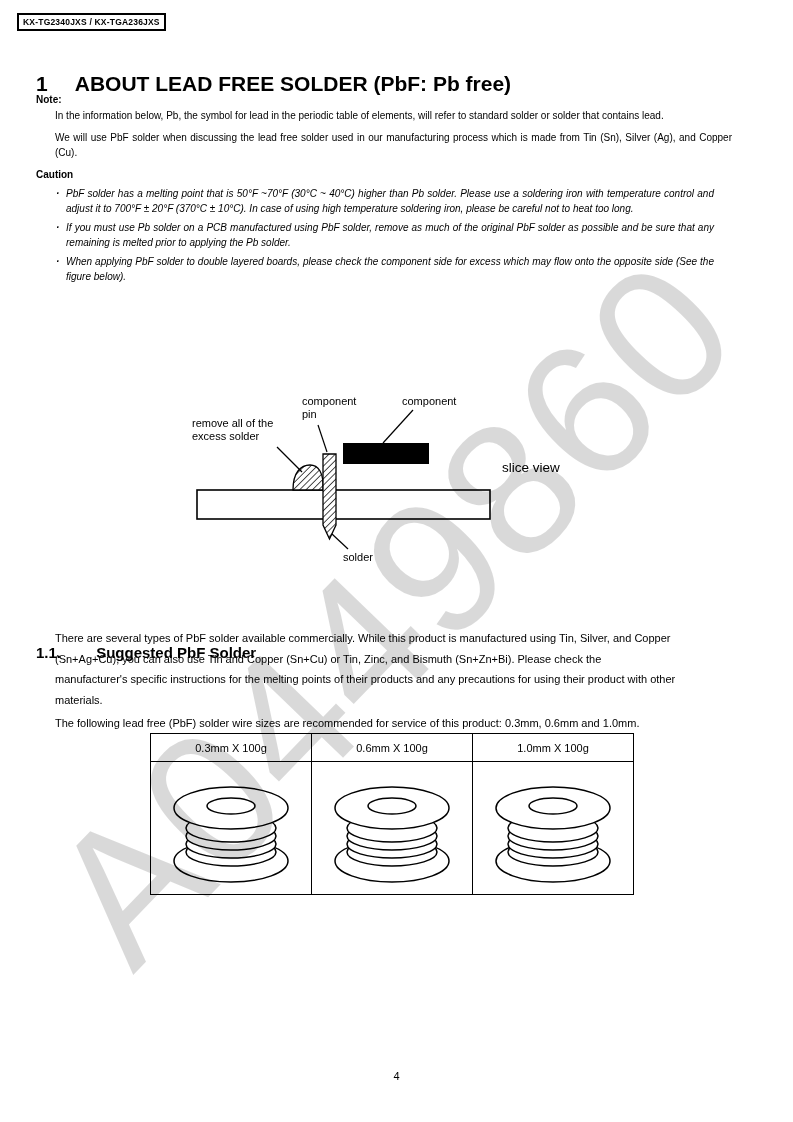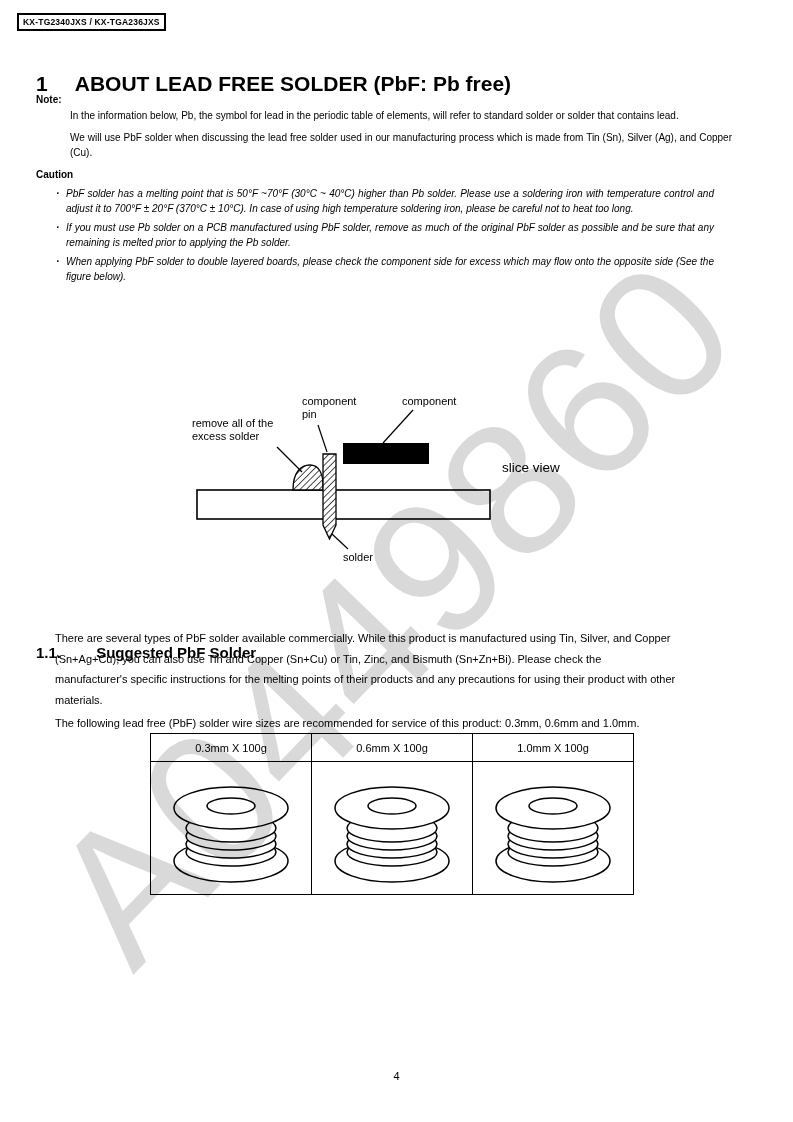--- a/index.html
+++ b/index.html
@@ -10,21 +10,21 @@
   }
   .model-label{
     position:absolute;left:17px;top:13px;
     border:2px solid #000;padding:2px 4px;
     font-size:8.5px;font-weight:bold;letter-spacing:0.2px;background:#fff;
   }
   .h1{position:absolute;left:36px;top:58px;font-size:21px;font-weight:bold;white-space:nowrap;}
   .h1 .num{display:inline-block;margin-right:22px;}
   .content{position:absolute;left:36px;top:92px;width:696px;font-size:10px;}
   .sublabel{font-weight:bold;line-height:16px;}
-  .indent{margin-left:34px;}
+  .indent{margin-left:19px;}
   .indent p{margin:0 0 7px 0;line-height:15px;text-align:justify;}
   .caution-label{margin-top:0;}
   .bullets{list-style:none;margin:3px 18px 0 19px;padding:0;font-style:italic;}
   .bullets li{position:relative;padding-left:11px;line-height:15px;margin-bottom:4px;text-align:justify;}
   .bullets li::before{content:"\00b7";position:absolute;left:1px;top:0;font-weight:bold;}
 
   
   .figure{position:absolute;left:155px;top:392px;width:600px;height:190px;}
   .fig-art{position:absolute;left:0;top:0;}
   .fig-label{position:absolute;font-size:11px;line-height:13px;white-space:pre-line;}

